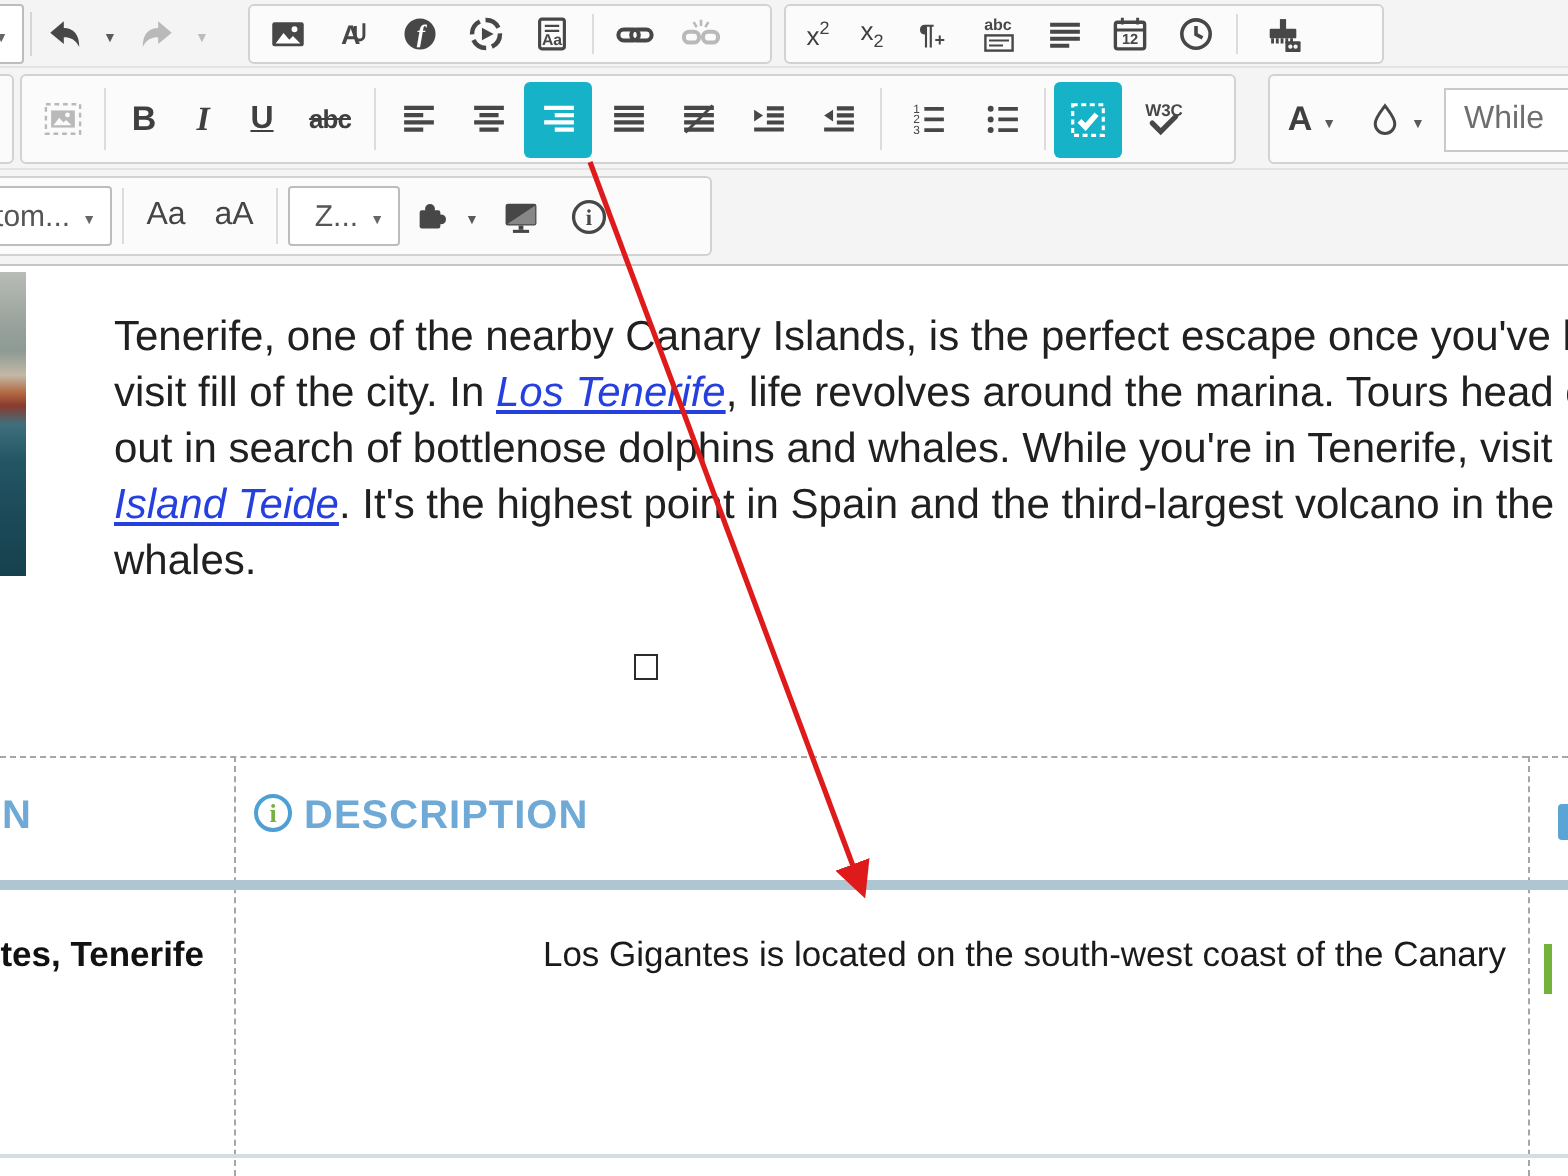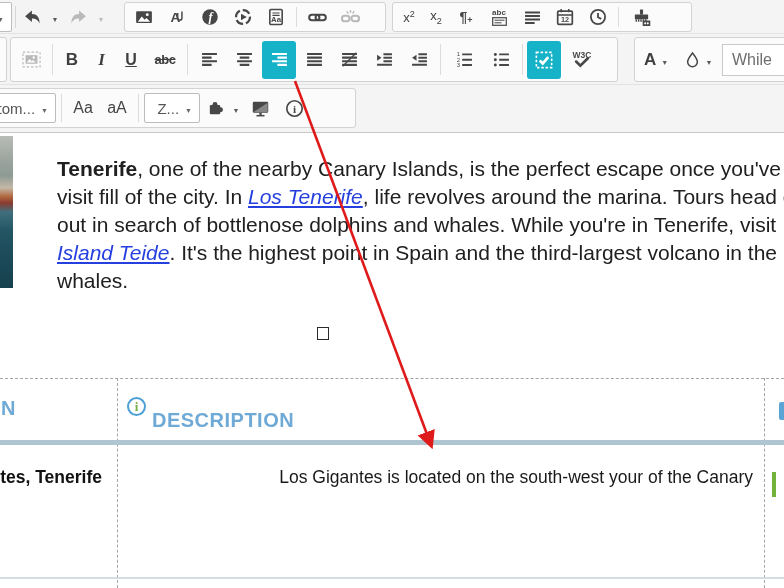--- a/index.html
+++ b/index.html
@@ -39,33 +39,33 @@
 .applybox .ctext{font-size:16px;color:#6e6e6e}
 .mini-abc{font-size:8px;font-weight:bold;line-height:8px;color:currentColor}
 .icol{display:flex;flex-direction:column;align-items:center}
 
 
 .doc{position:absolute;left:0;top:134px;width:784px;height:454px;background:#fff}
 .photo{position:absolute;left:0;top:2px;width:13px;height:152px;
  background:linear-gradient(180deg,#b9bcb7 0%,#9ba49e 16%,#8d9a94 26%,#c4b8a6 34%,#b0663e 40%,#8a3b2f 44%,#3f6f7c 50%,#235664 62%,#1c4a59 80%,#16404e 100%)}
 .para{position:absolute;left:57px;top:21px;width:760px;font-size:21px;line-height:28px;color:#202020}
 .pline{white-space:nowrap;overflow:visible}
-.pline .b{font-weight:bold}
+.pline .b{font-weight:normal}
 .doclink{color:#2640e0;font-style:italic;text-decoration:underline}
 .ph-square{position:absolute;left:317px;top:193px;width:12px;height:13px;border:1px solid #2b2b2b;background:#fff}
 
 
 .tbl-htop{position:absolute;left:0;top:244px;width:784px;border-top:1px dashed #a6a6a6}
 .tbl-v1{position:absolute;left:117px;top:244px;height:210px;border-left:1px dashed #a6a6a6}
 .tbl-v2{position:absolute;left:764px;top:244px;height:210px;border-left:1px dashed #a6a6a6}
 .tbl-thick{position:absolute;left:0;top:306px;width:784px;height:5px;background:#aec6d1}
 .tbl-thin{position:absolute;left:0;top:443px;width:784px;height:2px;background:#d3dee4}
 .hdrblue{font-weight:bold;font-size:20px;letter-spacing:.5px;color:#6fa9d6;white-space:nowrap}
 .hdr-loc{position:absolute;right:768px;top:263px}
-.hdr-desc{position:absolute;left:152px;top:275px}
+.hdr-desc{position:absolute;left:152px;top:263px}
 .info-badge{position:absolute;left:127px;top:263px;width:19px;height:19px;border:2px solid #4da0d4;border-radius:50%;
  display:flex;align-items:center;justify-content:center;font-family:"Liberation Serif",serif;font-weight:bold;font-size:13px;color:#76b043;background:#fff}
 .hdr3-sliver{position:absolute;left:779px;top:268px;width:5px;height:18px;background:#5aa5d5;border-radius:2px 0 0 2px}
 .cell-loc{position:absolute;right:682px;top:333px;font-weight:bold;font-size:17.5px;color:#111;white-space:nowrap}
 .cell-desc{position:absolute;left:130px;top:331px;width:623px;text-align:right;font-size:17.5px;line-height:24px;color:#1a1a1a}
 .cell3-sliver{position:absolute;left:772px;top:338px;width:4px;height:25px;background:#72b33c}
 
 
 .arrow-overlay{position:absolute;left:0;top:0;width:784px;height:588px;pointer-events:none;z-index:60}
 
@@ -384,21 +384,21 @@
 
   <div class="hdrblue hdr-loc">LOCATION</div>
   <span class="info-badge">
       <span>i</span>
     </span>
   <div class="hdrblue hdr-desc">DESCRIPTION</div>
   <div class="hdr3-sliver"></div>
 
   <div class="cell-loc">Los Gigantes, Tenerife</div>
   <div class="cell-desc">
-      <div class="dline">Los Gigantes is located on the south-west your of the Canary</div>
+      <div class="dline">Los Gigantes is located on the south-west coast of the Canary</div>
     </div>
   <div class="cell3-sliver"></div>
 </div>
 
 <svg class="arrow-overlay" viewBox="0 0 784 588">
   <defs>
     <marker id="ah" viewBox="0 0 10 10" refX="7.5" refY="5" markerWidth="7" markerHeight="7" orient="auto-start-reverse">
       <path d="M0,0 L10,5 L0,10 Z" fill="#df1a1a"></path>
     </marker>
   </defs>

